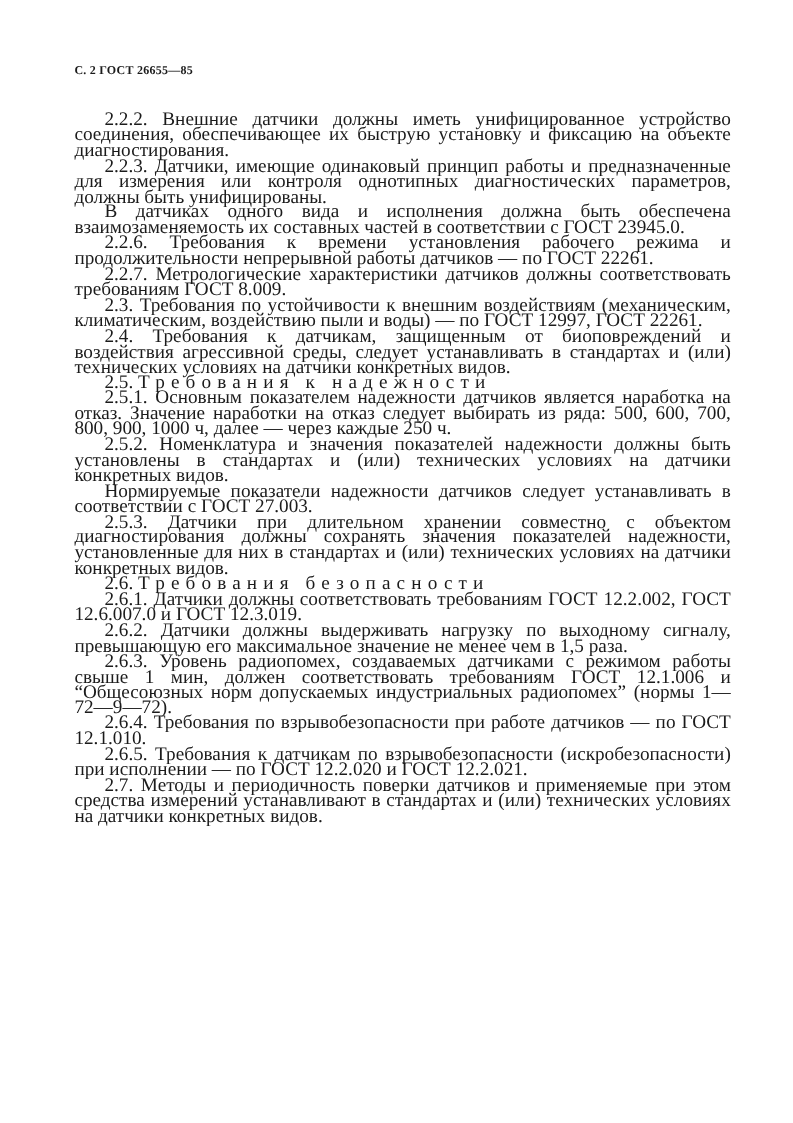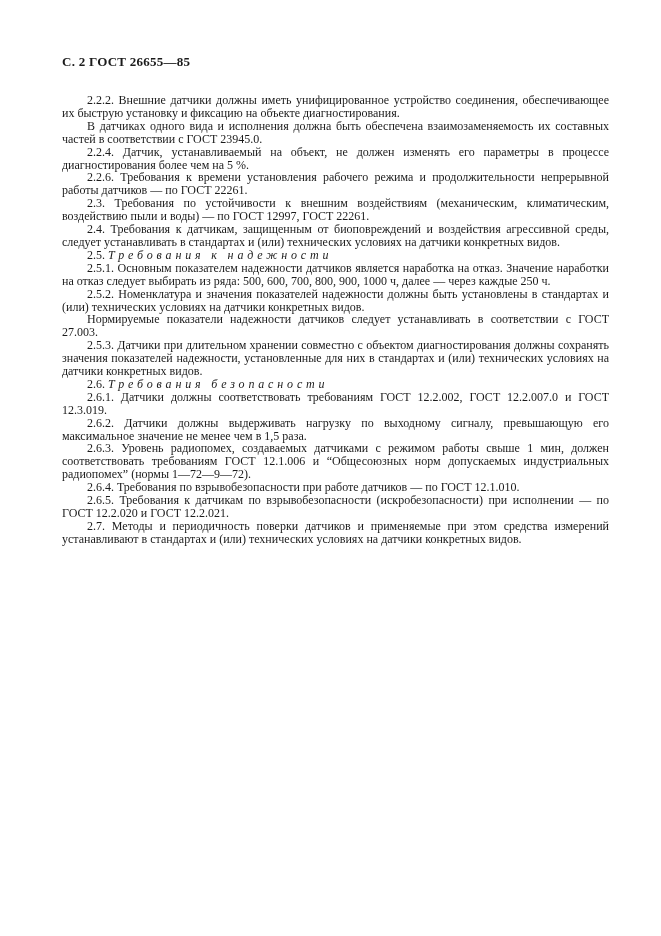--- a/index.html
+++ b/index.html
@@ -14,65 +14,65 @@
     background: #ffffff;
     font-family: "Liberation Serif", "DejaVu Serif", serif;
     color: #1b1b1b;
     overflow: hidden;
     box-sizing: border-box;
   }
   .running-header {
     position: absolute;
     top: 54px;
     left: 62px;
-    font-size: 13px;
+    font-size: 10px;
     font-weight: bold;
     letter-spacing: 0.02em;
     white-space: nowrap;
   }
   .doc-body {
     position: absolute;
     top: 94px;
     left: 62px;
     width: 547px;
-    font-size: 12px;
+    font-size: 16px;
     line-height: 12.9px;
     text-align: justify;
   }
   .para {
     margin: 0;
     padding: 0;
     text-indent: 25px;
   }
   .para.heading {
     text-align: left;
   }
   .para.heading .h-text {
     letter-spacing: 0.32em;
-    font-style: italic;
   }
 </style>
 </head>
 <body>
 
 <div class="page">
   <div class="running-header">С. 2 ГОСТ 26655—85</div>
   <div class="doc-body">
       <p class="para">2.2.2. Внешние датчики должны иметь унифицированное устройство соединения, обеспечивающее их быструю установку и фиксацию на объекте диагностирования.</p>
+      <p class="para">2.2.3. Датчики, имеющие одинаковый принцип работы и предназначенные для измерения или контроля однотипных диагностических параметров, должны быть унифицированы.</p>
       <p class="para">В датчиках одного вида и исполнения должна быть обеспечена взаимозаменяемость их составных частей в соответствии с ГОСТ 23945.0.</p>
-      <p class="para">2.2.4. Датчик, устанавливаемый на объект, не должен изменять его параметры в процессе диагностирования более чем на 5 %.</p>
       <p class="para">2.2.6. Требования к времени установления рабочего режима и продолжительности непрерывной работы датчиков — по ГОСТ 22261.</p>
+      <p class="para">2.2.7. Метрологические характеристики датчиков должны соответствовать требованиям ГОСТ 8.009.</p>
       <p class="para">2.3. Требования по устойчивости к внешним воздействиям (механическим, климатическим, воздействию пыли и воды) — по ГОСТ 12997, ГОСТ 22261.</p>
       <p class="para">2.4. Требования к датчикам, защищенным от биоповреждений и воздействия агрессивной среды, следует устанавливать в стандартах и (или) технических условиях на датчики конкретных видов.</p>
       <p class="para heading"><span>2.5. </span><span class="h-text">Требования к надежности</span></p>
       <p class="para">2.5.1. Основным показателем надежности датчиков является наработка на отказ. Значение наработки на отказ следует выбирать из ряда: 500, 600, 700, 800, 900, 1000 ч, далее — через каждые 250 ч.</p>
       <p class="para">2.5.2. Номенклатура и значения показателей надежности должны быть установлены в стандартах и (или) технических условиях на датчики конкретных видов.</p>
       <p class="para">Нормируемые показатели надежности датчиков следует устанавливать в соответствии с ГОСТ 27.003.</p>
       <p class="para">2.5.3. Датчики при длительном хранении совместно с объектом диагностирования должны сохранять значения показателей надежности, установленные для них в стандартах и (или) технических условиях на датчики конкретных видов.</p>
       <p class="para heading"><span>2.6. </span><span class="h-text">Требования безопасности</span></p>
-      <p class="para">2.6.1. Датчики должны соответствовать требованиям ГОСТ 12.2.002, ГОСТ 12.2.007.0 и ГОСТ 12.3.019.</p>
+      <p class="para">2.6.1. Датчики должны соответствовать требованиям ГОСТ 12.2.002, ГОСТ 12.6.007.0 и ГОСТ 12.3.019.</p>
       <p class="para">2.6.2. Датчики должны выдерживать нагрузку по выходному сигналу, превышающую его максимальное значение не менее чем в 1,5 раза.</p>
       <p class="para">2.6.3. Уровень радиопомех, создаваемых датчиками с режимом работы свыше 1 мин, должен соответствовать требованиям ГОСТ 12.1.006 и “Общесоюзных норм допускаемых индустриальных радиопомех” (нормы 1—72—9—72).</p>
       <p class="para">2.6.4. Требования по взрывобезопасности при работе датчиков — по ГОСТ 12.1.010.</p>
       <p class="para">2.6.5. Требования к датчикам по взрывобезопасности (искробезопасности) при исполнении — по ГОСТ 12.2.020 и ГОСТ 12.2.021.</p>
       <p class="para">2.7. Методы и периодичность поверки датчиков и применяемые при этом средства измерений устанавливают в стандартах и (или) технических условиях на датчики конкретных видов.</p>
     </div>
 </div>
 
 </body></html>

